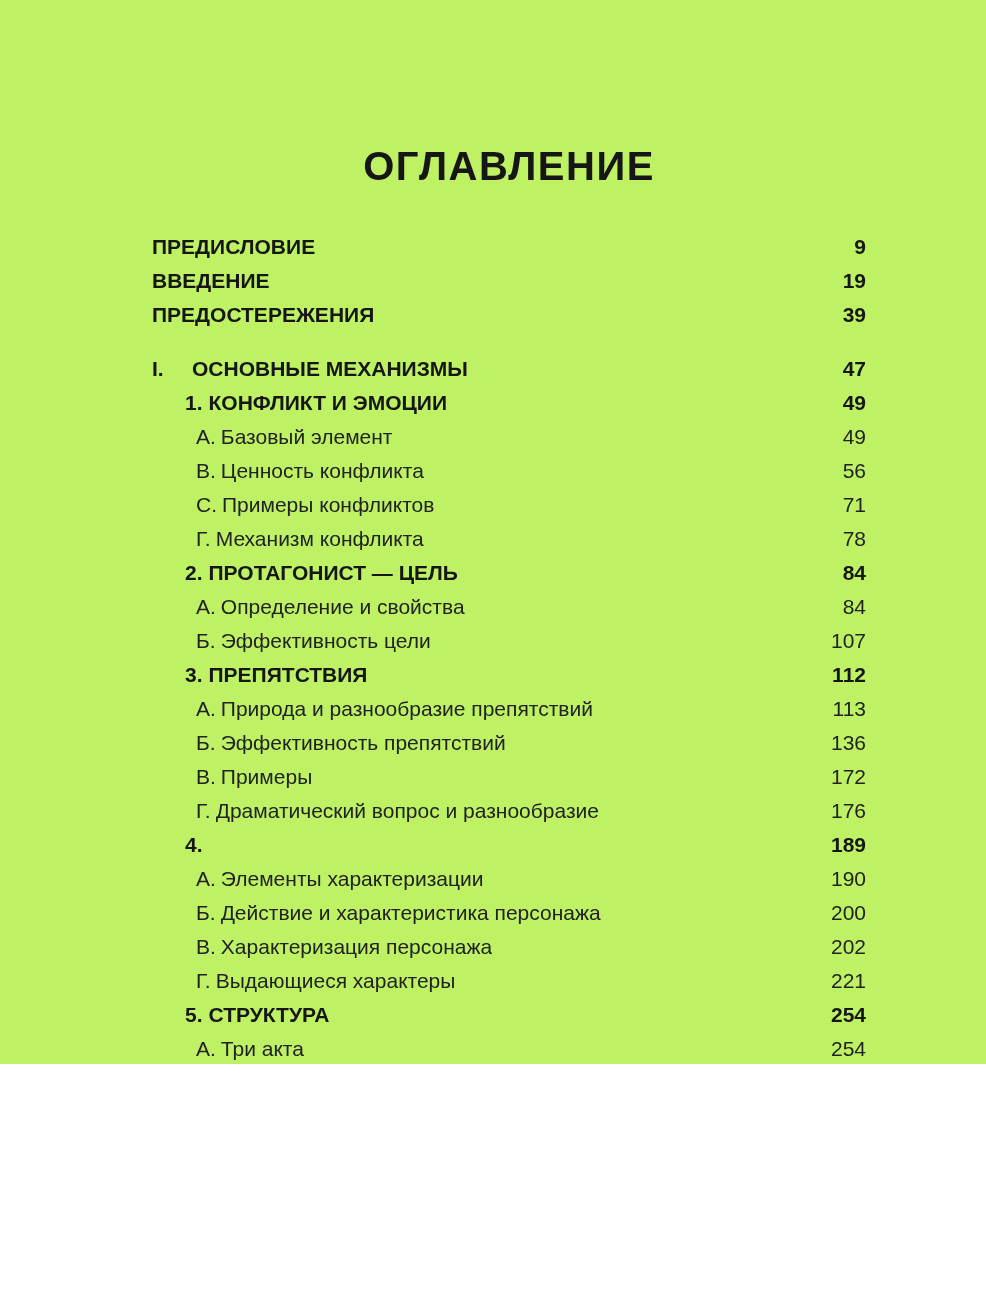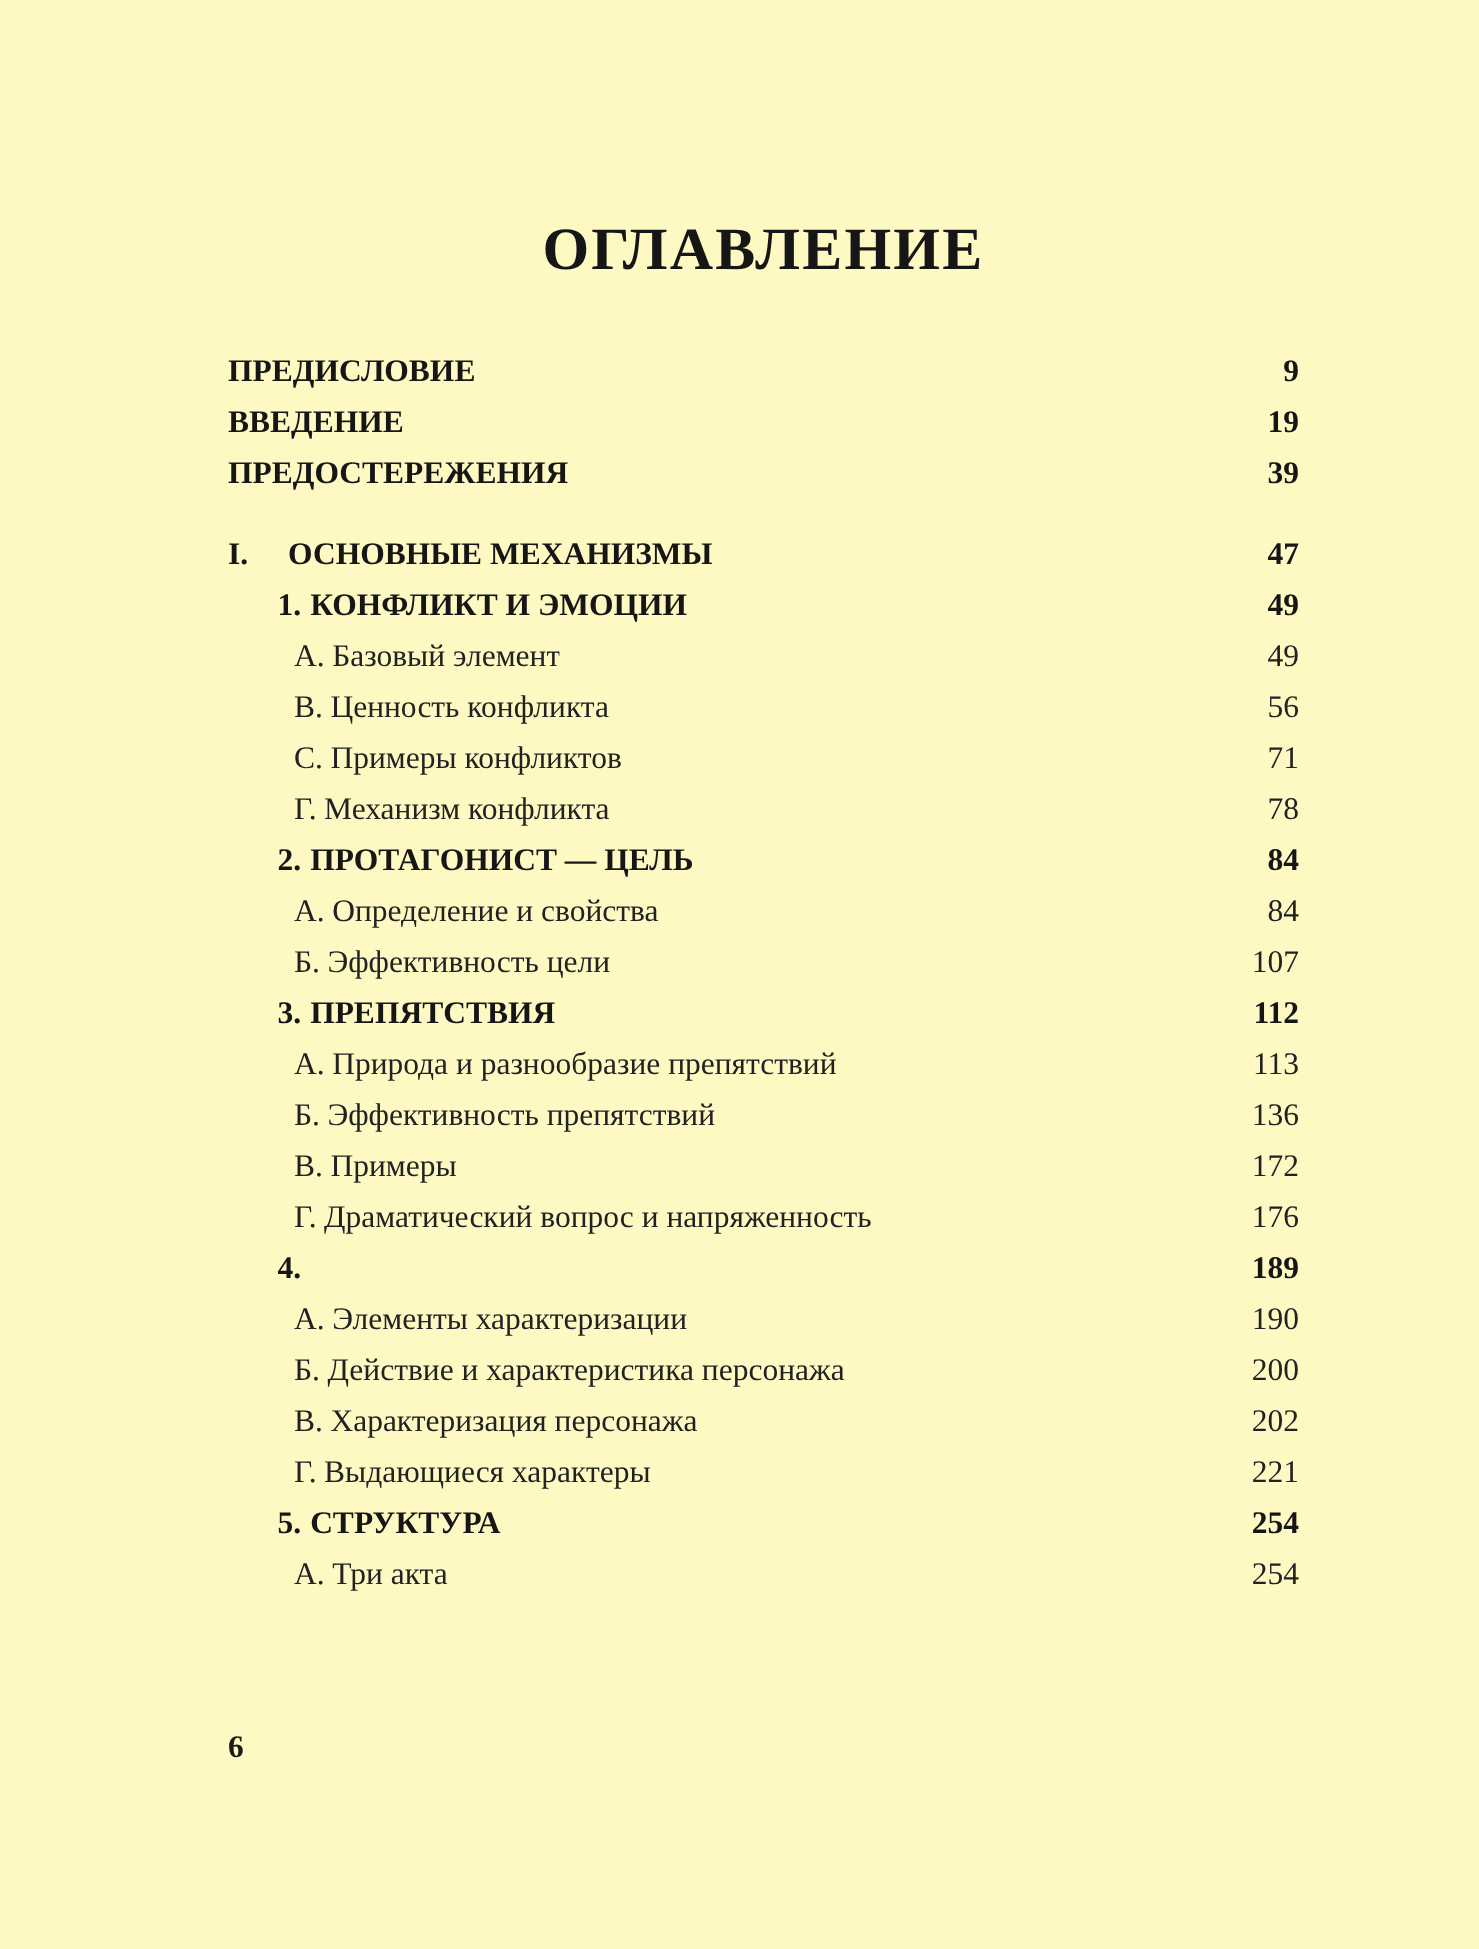--- a/index.html
+++ b/index.html
@@ -3,24 +3,24 @@
 <meta charset="utf-8">
 <style>
   html, body {
     margin: 0;
     padding: 0;
     background: #ffffff;
   }
   .page {
     position: relative;
     width: 986px;
-    height: 1299px;
-    background: #fef9c3;
+    height: 1064px;
+    background: #bef264;
     color: #1c1c1c;
-    font-family: Liberation Serif, serif;
+    font-family: Liberation Sans, sans-serif;
     overflow: hidden;
   }
   .content {
     position: absolute;
     left: 152px;
     top: 0;
     width: 714px;
   }
   .doc-title {
     margin-top: 144px;
@@ -153,21 +153,21 @@
     <span class="label">Эффективность препятствий</span>
     <span class="pageno">136</span>
   </div>
         <div class="row lvl-sub">
     <span class="marker">В.</span>
     <span class="label">Примеры</span>
     <span class="pageno">172</span>
   </div>
         <div class="row lvl-sub">
     <span class="marker">Г.</span>
-    <span class="label">Драматический вопрос и напряженность</span>
+    <span class="label">Драматический вопрос и разнообразие</span>
     <span class="pageno">176</span>
   </div>
         <div class="row lvl-chapter">
     <span class="marker">4.</span>
     <span class="pageno">189</span>
   </div>
         <div class="row lvl-sub">
     <span class="marker">А.</span>
     <span class="label">Элементы характеризации</span>
     <span class="pageno">190</span>

